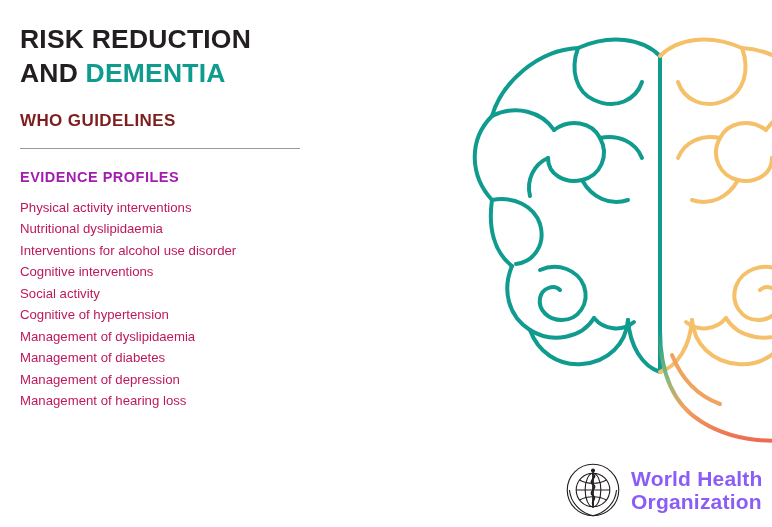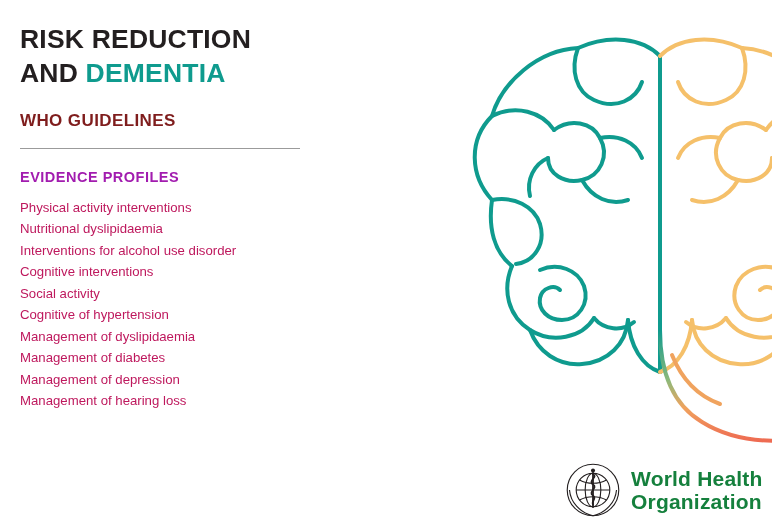--- a/index.html
+++ b/index.html
@@ -99,21 +99,21 @@
   .who-emblem {
     width: 56px;
     height: 56px;
     flex: 0 0 auto;
   }
   .who-text {
     margin-left: 10px;
     font-weight: bold;
     font-size: 21px;
     line-height: 23px;
-    color: #15803d;
+    color: #8b5cf6;
     letter-spacing: 0.2px;
   }
 </style>
 </head>
 <body>
 
 <div class="page">
 
   <div class="brain-art">
     <svg width="430" height="470" viewBox="0 0 430 470" fill="none" xmlns="http://www.w3.org/2000/svg" aria-hidden="true">

